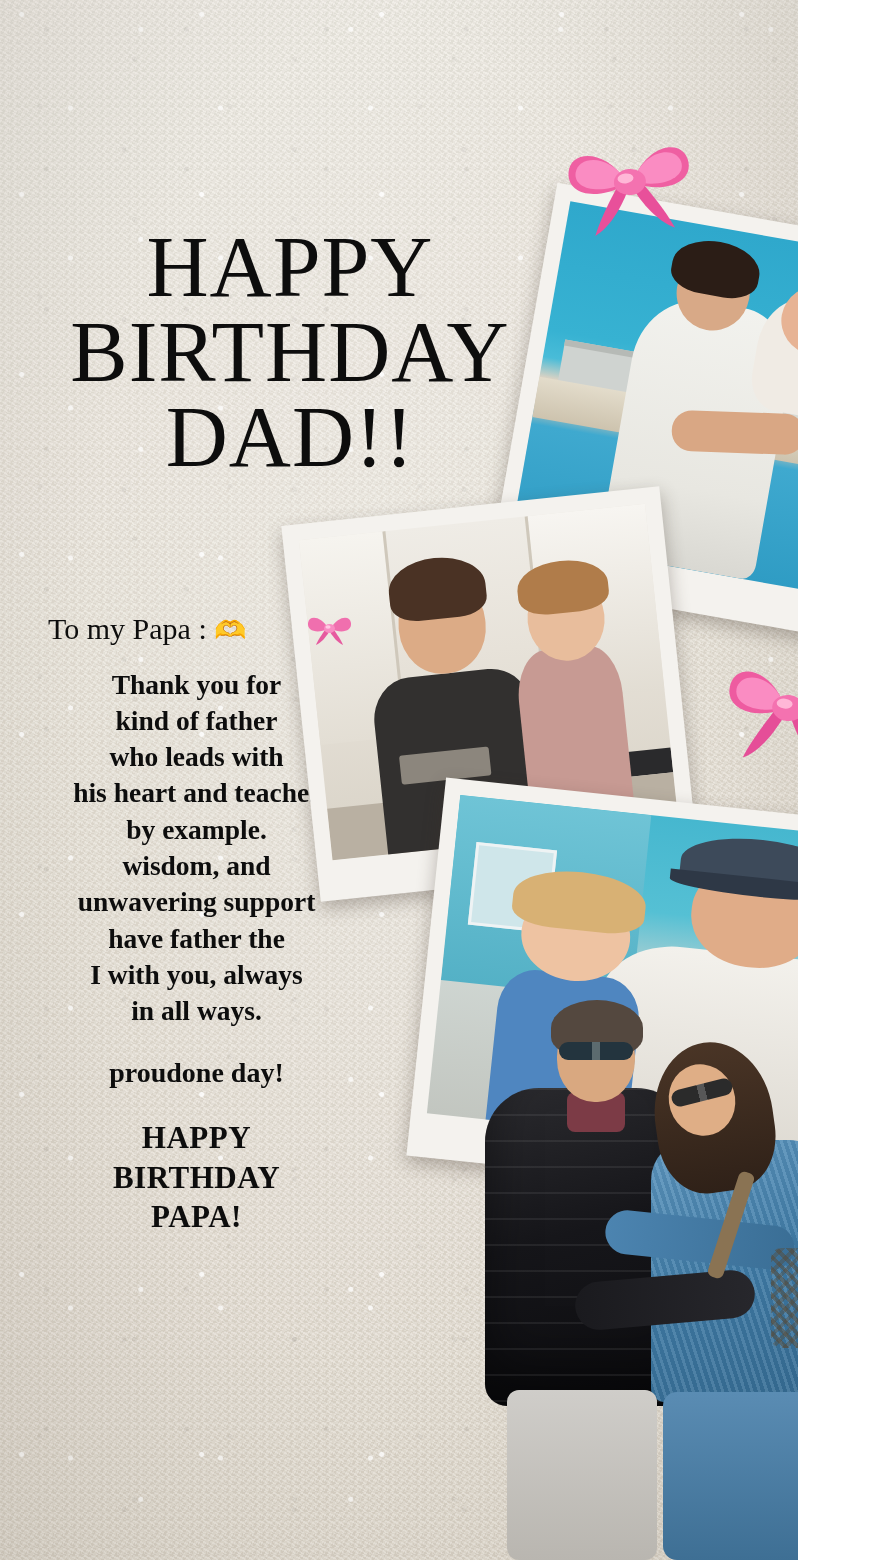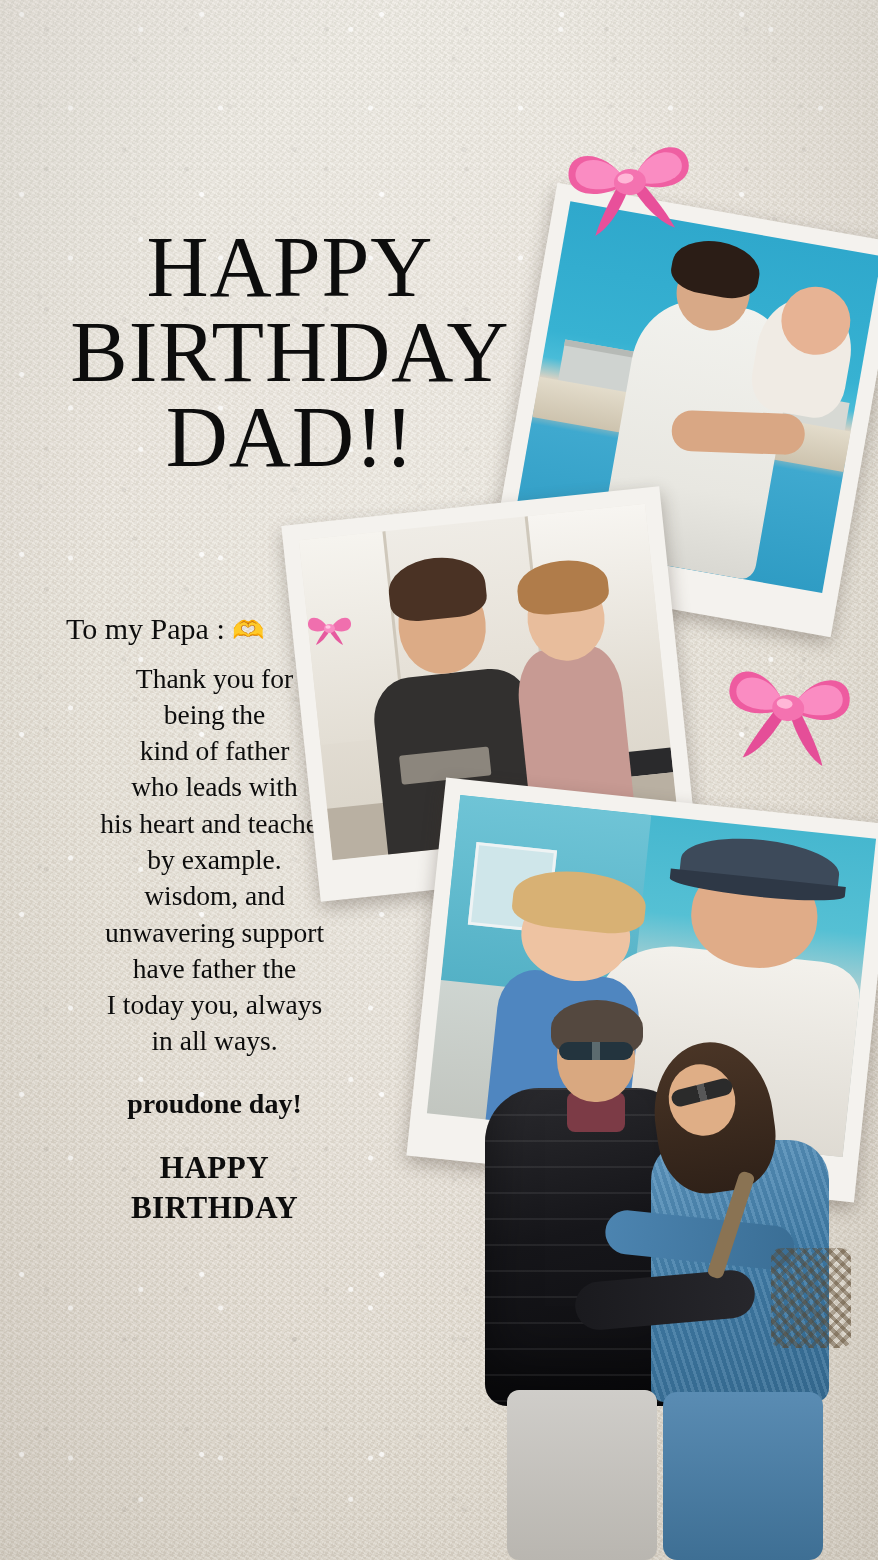--- a/index.html
+++ b/index.html
@@ -2,21 +2,21 @@
 <html><head>
 <meta charset="utf-8">
 <style>
   html, body {
     margin: 0;
     padding: 0;
     background: #ffffff;
   }
   #card {
     position: relative;
-    width: 878px;
+    width: 798px;
     height: 1560px;
     overflow: hidden;
     background-color: #fdba74;
     font-family: "Liberation Serif", serif;
   }
   
   #texture {
     position: absolute;
     inset: 0;
     background-color: #e8e3da;
@@ -52,41 +52,41 @@
     font-size: 86px;
     line-height: 0.99;
     letter-spacing: 1px;
     font-weight: 400;
   }
   #headline .hl-line { display: block; white-space: nowrap; }
 
   
   #letter {
     position: absolute;
-    left: 42px;
+    left: 24px;
     top: 612px;
     width: 345px;
     color: #0d0d0d;
     font-family: "Liberation Serif", serif;
   }
   .salutation {
     font-size: 30px;
     line-height: 1.15;
     text-align: left;
     padding-left: 24px;
     font-weight: 400;
     white-space: nowrap;
   }
   .salutation .emoji { font-size: 26px; }
   .body-block {
     font-size: 27.5px;
     line-height: 1.32;
     text-align: center;
-    font-weight: normal;
-    margin-top: 14px;
+    font-weight: bold;
+    margin-top: 20px;
   }
   .body-block .ln { display: block; white-space: nowrap; }
   .gap { height: 26px; }
   .signoff {
     font-size: 28px;
     line-height: 1.3;
     text-align: center;
     font-weight: bold;
   }
   .signoff .ln { display: block; }
@@ -388,43 +388,43 @@
   </div>
 
   <div id="letter">
     <div class="salutation">
       <span>To my Papa :</span>
       <span class="emoji u-emoji">🫶</span>
     </div>
 
     <div class="body-block">
       <span class="ln">Thank you for</span>
-      <span class="ln">being the</span>
       <span class="ln">kind of father</span>
       <span class="ln">who leads with</span>
       <span class="ln">his heart and teaches</span>
       <span class="ln">by example.</span>
       <span class="ln">wisdom, and</span>
       <span class="ln">unwavering support</span>
       <span class="ln">have father the</span>
-      <span class="ln">I today you, always</span>
+      <span class="ln">I with you, always</span>
       <span class="ln">in all ways.</span>
     </div>
 
     <div class="gap"></div>
 
     <div class="signoff">
       <span class="ln">proudone day!</span>
     </div>
 
     <div class="gap"></div>
 
     <div class="closing">
       <span class="ln">HAPPY</span>
       <span class="ln">BIRTHDAY</span>
+      <span class="ln">PAPA!</span>
     </div>
   </div>
 
   <div class="polaroid p1">
     <div class="photo scene1">
       <div class="house"></div>
       <div class="house2"></div>
       <div class="sand"></div>
       <div class="body"></div>
       <div class="head"></div>

